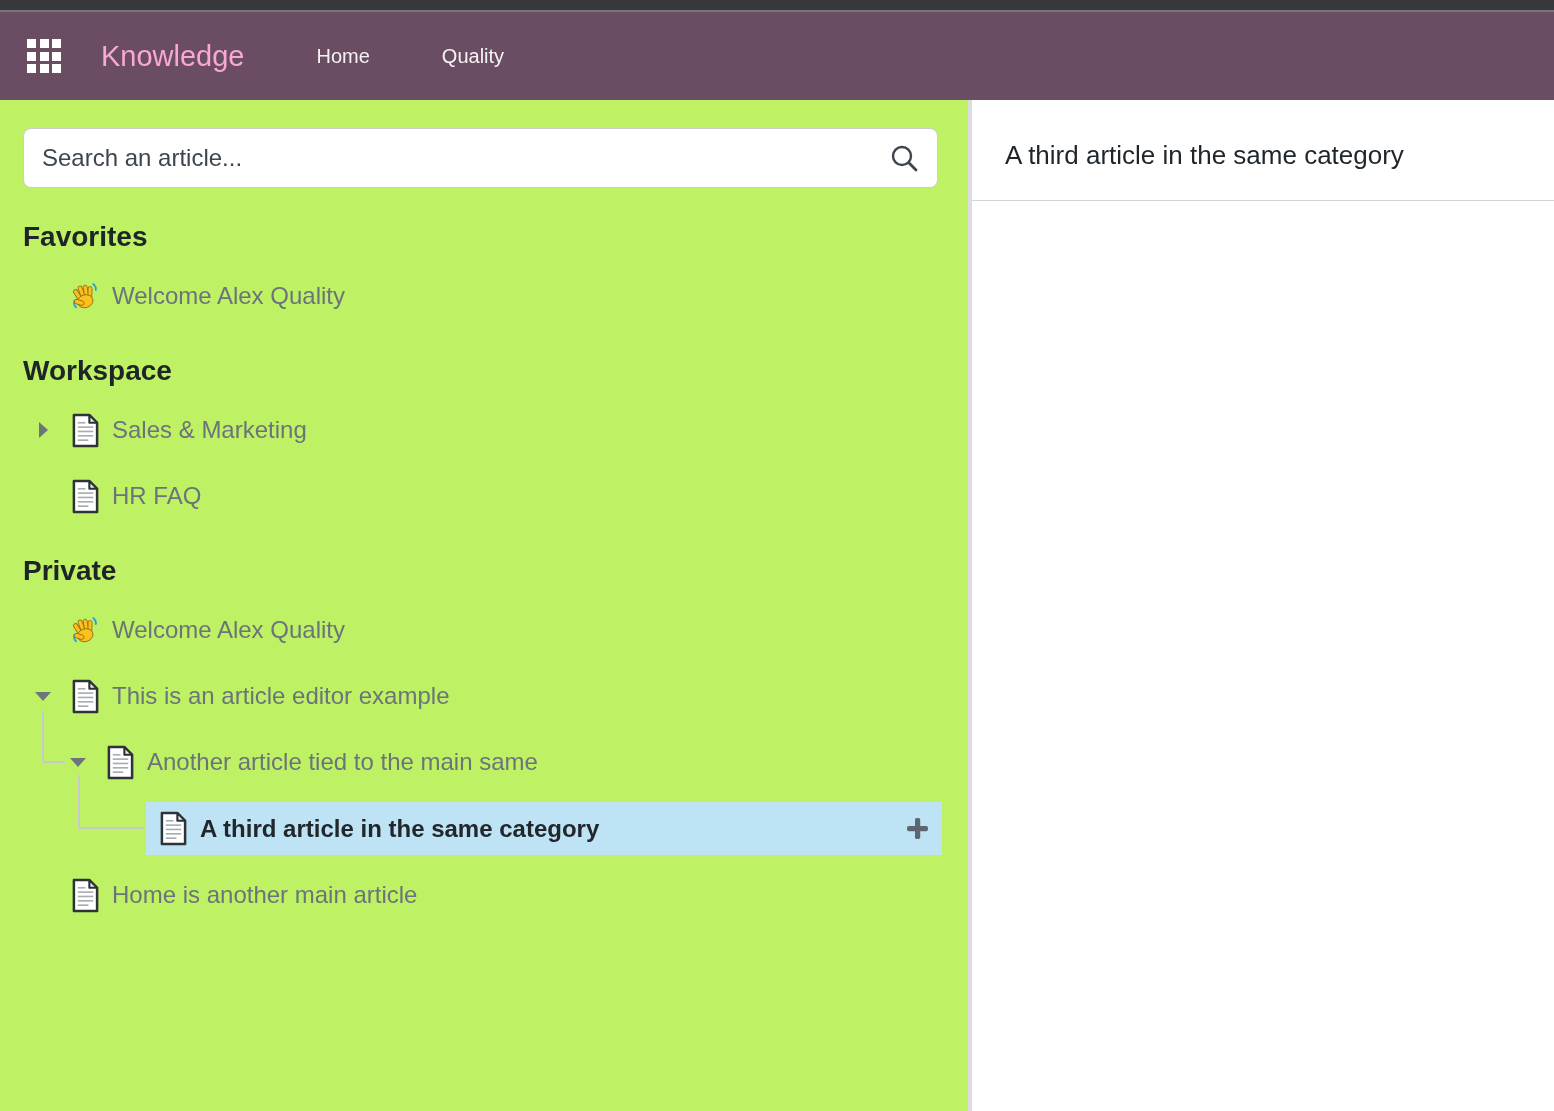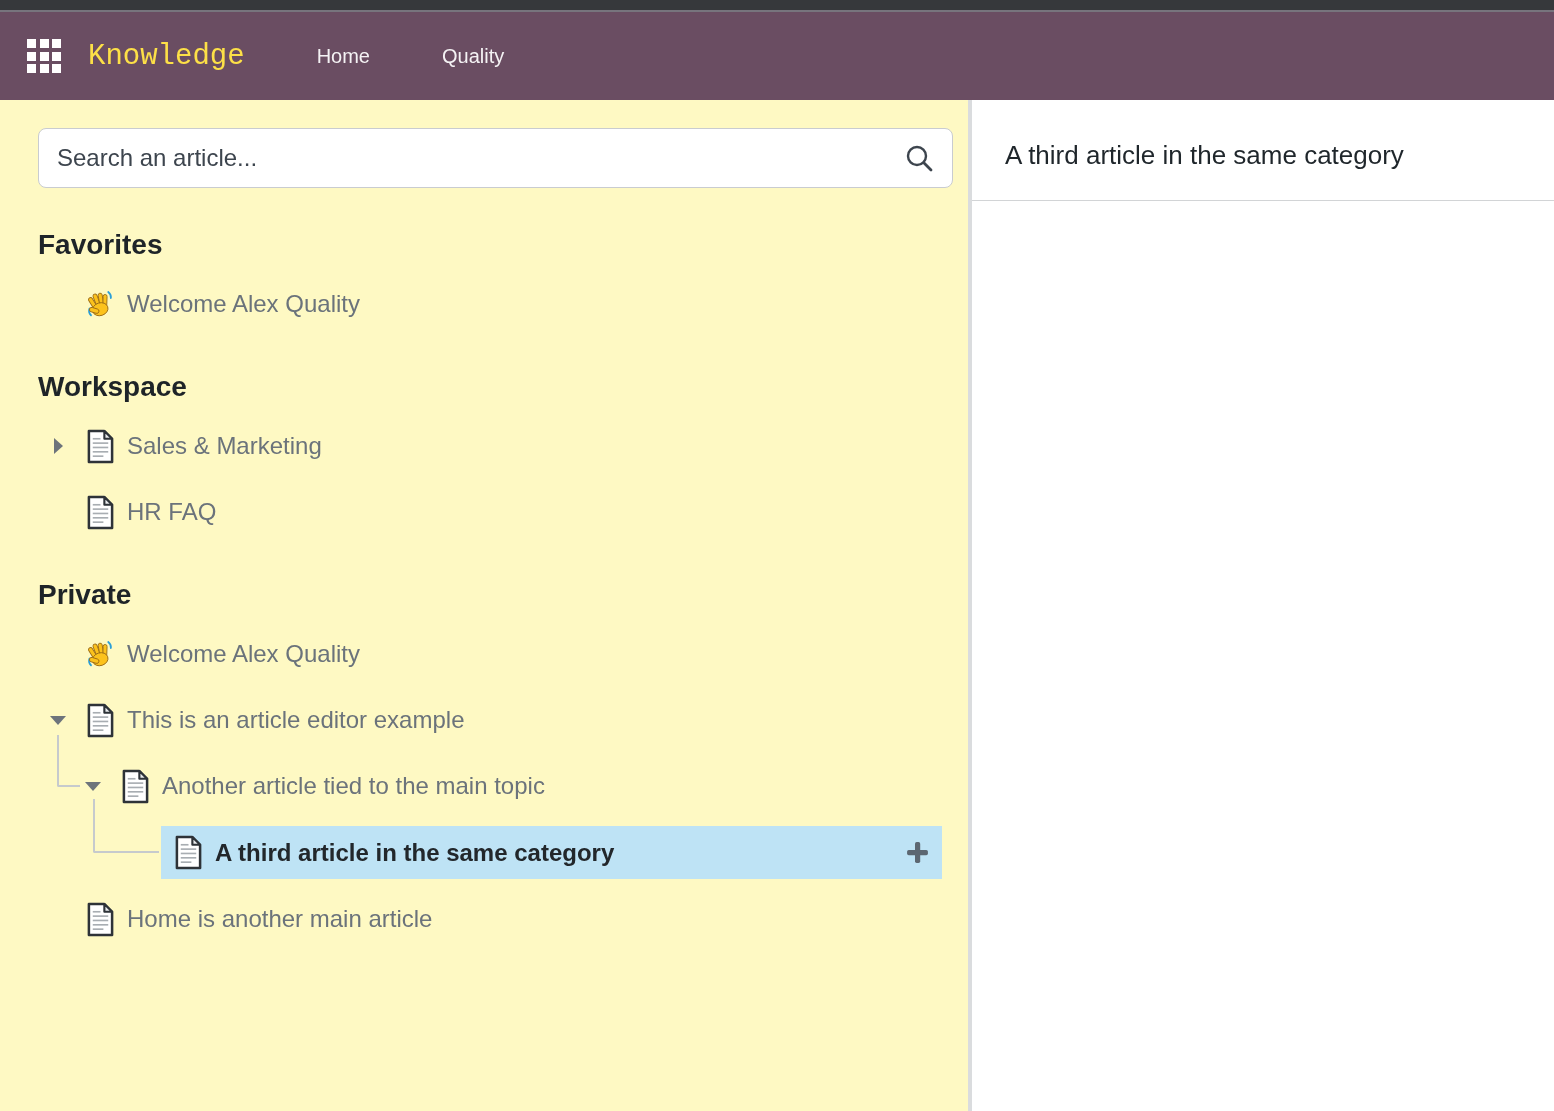--- a/index.html
+++ b/index.html
@@ -7,41 +7,41 @@
               font-family:"Liberation Sans", sans-serif; }
 
   
   .top-strip { height:10px; background:#36383b; }
   .navbar { height:90px; background:#6a4d62; border-top:2px solid #77747d;
             display:flex; align-items:center; padding-left:27px; }
   .grid-icon { width:34px; height:34px; display:grid;
                grid-template-columns:repeat(3,9px); grid-template-rows:repeat(3,9px);
                gap:3.5px; cursor:pointer; }
   .grid-icon span { background:#fff; }
-  .app-name { color:#fde047; font-size:29px; font-weight:400; margin-left:27px; cursor:pointer;font-family:Liberation Mono, monospace; }
+  .app-name { color:#f9a8d4; font-size:29px; font-weight:400; margin-left:40px; cursor:pointer; }
   .nav-item { color:rgba(255,255,255,0.93); font-size:20px; margin-left:72px; cursor:pointer; }
 
   
   .content { display:flex; height:1011px; }
-  .sidebar { width:968px; padding:0 26px 0 38px; background:#fef9c3; }
+  .sidebar { width:968px; padding:0 26px 0 23px; background:#bef264; }
   .v-divider { width:4px; background:#dadcde; }
   .main { flex:1; background:#fff; }
 
   
   .search-box { margin-top:28px; height:60px; width:915px; border:1px solid #c9ccd0;
                 border-radius:8px; display:flex; align-items:center; padding:0 18px;
                 background:#fff; }
   .search-input { flex:1; border:none; outline:none; font-size:24px; color:#3d454e;
                   font-family:"Liberation Sans", sans-serif; background:transparent; }
   .search-input::placeholder { color:#3d454e; opacity:1; }
   .search-glyph { width:30px; height:30px; flex:0 0 auto; }
 
   
   .section-title { font-size:28px; line-height:38px; font-weight:700; color:#1e2428;
-                   margin-top:38px; }
+                   margin-top:30px; }
   .section-title.first { }
 
   .row { display:flex; align-items:center; height:52px; margin-top:14px; position:relative; }
   .lvl0 { padding-left:7px; }
   .lvl1 { padding-left:42px; }
   .caret-slot { width:26px; height:26px; display:flex; align-items:center;
                 justify-content:center; flex:0 0 auto; cursor:pointer; }
   .caret-down { width:0; height:0; border-left:8px solid transparent;
                 border-right:8px solid transparent; border-top:9px solid #6d747b; }
   .caret-right { width:0; height:0; border-top:8px solid transparent;
@@ -222,21 +222,21 @@
           <path d="M19 2 v8 h8 z" fill="#e9ebed" stroke="#2e3338" stroke-width="2.2" stroke-linejoin="round"></path>
           <g stroke="#a8adb2" stroke-width="1.7">
             <line x1="7" y1="10" x2="15" y2="10"></line>
             <line x1="7" y1="14.5" x2="23" y2="14.5"></line>
             <line x1="7" y1="19" x2="23" y2="19"></line>
             <line x1="7" y1="23.5" x2="23" y2="23.5"></line>
             <line x1="7" y1="28" x2="18" y2="28"></line>
           </g>
         </svg>
       </span>
-      <span class="row-label">Another article tied to the main topic</span>
+      <span class="row-label">Another article tied to the main same</span>
     </div>
 
     <div class="sel-row">
       <span class="connector c2"></span>
       <div class="sel-box">
         <span class="row-icon">
           <svg viewBox="0 0 30 36" width="29" height="35">
             <path d="M3 2 h16 l8 8 v24 h-24 z" fill="#ffffff" stroke="#2e3338" stroke-width="2.6" stroke-linejoin="round"></path>
             <path d="M19 2 v8 h8 z" fill="#e9ebed" stroke="#2e3338" stroke-width="2.2" stroke-linejoin="round"></path>
             <g stroke="#a8adb2" stroke-width="1.7">

